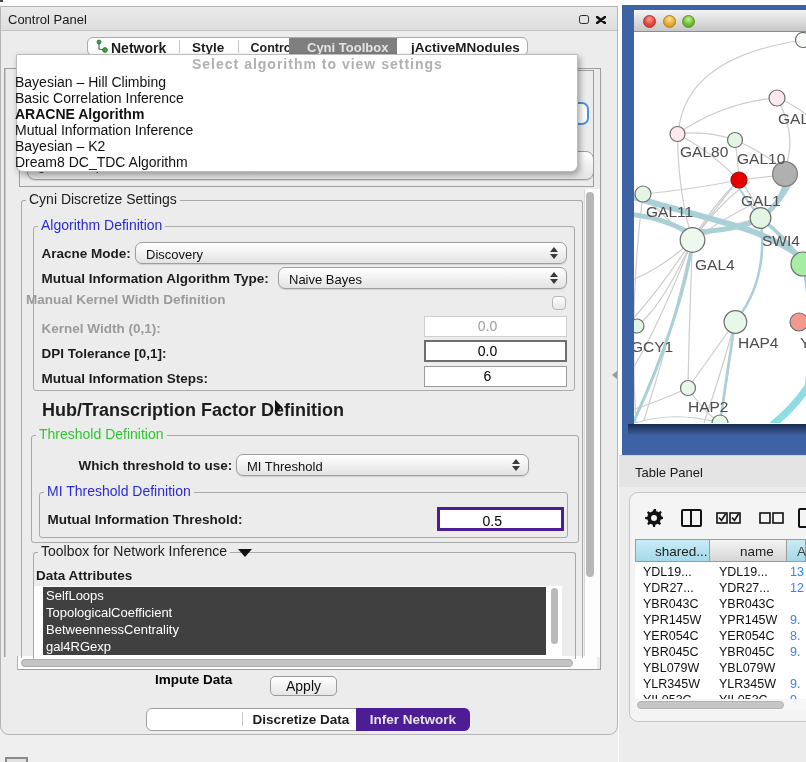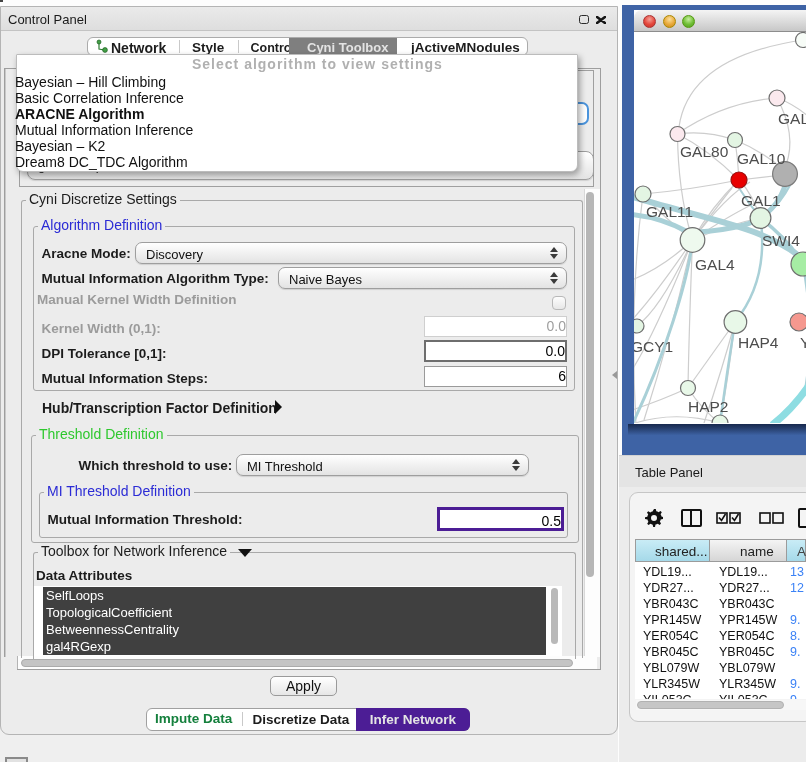--- a/index.html
+++ b/index.html
@@ -6,21 +6,21 @@
 body{width:806px;height:762px;position:relative;overflow:hidden;background:#efefef;font-family:"Liberation Sans",sans-serif}
 .abs{position:absolute}
 .lbl{position:absolute;font:bold 13.5px "Liberation Sans",sans-serif;color:#1c1c1c;white-space:nowrap}
 .dis{color:#9b9b9b}
 .gb{position:absolute;border:1px solid #a9a9a9;border-radius:3px}
 .gt{position:absolute;font:14px "Liberation Sans",sans-serif;background:#ececec;padding:0 3px;white-space:nowrap;line-height:13px}
 .combo{position:absolute;border:1px solid #9e9e9e;border-radius:7px;background:linear-gradient(#ffffff,#e3e3e3);box-shadow:0 1px 1px rgba(0,0,0,.12)}
 .ctx{position:absolute;left:10px;top:3.5px;font:13px "Liberation Sans",sans-serif;color:#111;white-space:nowrap}
 .upar{position:absolute;width:0;height:0;border-left:4px solid transparent;border-right:4px solid transparent;border-bottom:5px solid #3a3a3a}
 .dnar{position:absolute;width:0;height:0;border-left:4px solid transparent;border-right:4px solid transparent;border-top:5px solid #3a3a3a}
-.fld{position:absolute;background:#fff;font:14px "Liberation Sans",sans-serif;color:#000;text-align:right;padding-right:0;box-sizing:border-box}
+.fld{position:absolute;background:#fff;font:14px "Liberation Sans",sans-serif;color:#000;text-align:center;padding-right:16px;box-sizing:border-box}
 </style>
 </head>
 <body>
 
 <div class="abs" style="left:0;top:0;width:806px;height:6px;background:#fdfdfd"></div>
 <div class="abs" style="left:618px;top:0;width:6px;height:762px;background:#fdfdfd"></div>
 <div class="abs" style="left:622px;top:5px;width:184px;height:450px;background:#3e63a5"></div>
 
 <div class="abs" style="left:634px;top:10px;width:172px;height:414px;background:#fff"></div>
 <div class="abs" style="left:634px;top:10px;width:172px;height:21px;background:linear-gradient(#f4f4f4,#c7c7c7);border-bottom:1px solid #8d8d8d;border-radius:8px 0 0 0"></div>
@@ -204,30 +204,30 @@
     <span class="ctx">Discovery</span>
 <span class="upar" style="right:8px;top:4px"></span>
     <span class="dnar" style="right:8px;top:11px"></span>
   </div>
 <div class="lbl" style="left:41.5px;top:270.5px">Mutual Information Algorithm Type:</div>
 <div class="combo" style="left:278px;top:267px;width:287px;height:19.5px">
     <span class="ctx">Naive Bayes</span>
 <span class="upar" style="right:8px;top:4px"></span>
     <span class="dnar" style="right:8px;top:11px"></span>
   </div>
-<div class="lbl dis" style="left:37px;top:292px">Manual Kernel Width Definition</div>
+<div class="lbl dis" style="left:26px;top:292px">Manual Kernel Width Definition</div>
 <div class="abs" style="left:552px;top:296px;width:14px;height:14px;border:1px solid #b8b8b8;border-radius:4px;background:linear-gradient(#fdfdfd,#e7e7e7);box-sizing:border-box"></div>
 <div class="lbl dis" style="left:41.5px;top:320.5px">Kernel Width (0,1):</div>
 <div class="fld" style="left:424px;top:316px;width:143px;height:21px;border:1px solid #cfcfcf;color:#9e9e9e;line-height:19px">0.0</div>
 <div class="lbl" style="left:41.5px;top:345.5px">DPI Tolerance [0,1]:</div>
 <div class="fld" style="left:424px;top:340px;width:143px;height:22px;border:2px solid #6e6e6e;line-height:18px">0.0</div>
 <div class="lbl" style="left:41.5px;top:370.5px">Mutual Information Steps:</div>
 <div class="fld" style="left:424px;top:366px;width:143px;height:21px;border:1px solid #9a9a9a;line-height:19px">6</div>
 
-<div class="lbl" style="left:42px;top:400px;font-size:14px">Hub/Transcription Factor Definition</div>
+<div class="lbl" style="left:42px;top:400px;font-size:18px">Hub/Transcription Factor Definition</div>
 <div class="abs" style="left:275px;top:400px;width:0;height:0;border-top:7px solid transparent;border-bottom:7px solid transparent;border-left:7.5px solid #111"></div>
 
 <div class="gb" style="left:31px;top:435px;width:546px;height:106px"></div>
 <div class="gt" style="left:36px;top:428px;color:#2ec82e">Threshold Definition</div>
 <div class="lbl" style="left:78.5px;top:458px">Which threshold to use:</div>
 <div class="combo" style="left:236px;top:454px;width:291px;height:20px">
     <span class="ctx">MI Threshold</span>
 <span class="upar" style="right:8px;top:4px"></span>
     <span class="dnar" style="right:8px;top:11px"></span>
   </div>
@@ -242,20 +242,20 @@
 <div class="abs" style="left:238px;top:548.5px;width:0;height:0;border-left:7px solid transparent;border-right:7px solid transparent;border-top:8px solid #111"></div>
 <div class="lbl" style="left:36px;top:567.5px">Data Attributes</div>
 
 <div class="abs" style="left:34px;top:586px;width:528px;height:70px;background:#fff"></div>
 <div class="abs" style="left:43px;top:586.5px;width:503px;height:68.5px;background:#404040;color:#fff;font:13px 'Liberation Sans',sans-serif;line-height:17.1px;padding-left:3px;box-sizing:border-box;overflow:hidden">SelfLoops<br>TopologicalCoefficient<br>BetweennessCentrality<br>gal4RGexp</div>
 <div class="abs" style="left:550.5px;top:588px;width:7.5px;height:56px;background:#b9b9b9;border-radius:4px"></div>
 
 <div class="abs" style="left:270px;top:676px;width:67px;height:20px;background:linear-gradient(#ffffff,#e6e6e6);border:1px solid #9a9a9a;border-radius:5px;box-sizing:border-box;text-align:center;font:14px 'Liberation Sans',sans-serif;color:#111;line-height:18px">Apply</div>
 
 <div class="abs" style="left:146px;top:708px;width:324px;height:23px;background:#fff;border:1px solid #a0a0a0;border-radius:6px;box-sizing:border-box"></div>
-<div class="abs" style="left:155px;top:711px;font:bold 13.5px 'Liberation Sans',sans-serif;color:#15803d">Impute Data</div>
+<div class="abs" style="left:155px;top:672px;font:bold 13.5px 'Liberation Sans',sans-serif;color:#000000">Impute Data</div>
 <div class="abs" style="left:242px;top:712px;width:1px;height:14px;background:#c9c9c9"></div>
 <div class="abs" style="left:252.5px;top:712px;font:bold 13.5px 'Liberation Sans',sans-serif;color:#1d1d1d">Discretize Data</div>
 <div class="abs" style="left:356px;top:708px;width:114px;height:23px;background:#4c1d95;border-radius:0 6px 6px 0;box-sizing:border-box;text-align:center;font:bold 13.5px 'Liberation Sans',sans-serif;color:#e4e4e4;line-height:23px">Infer Network</div>
 
 <div class="abs" style="left:16px;top:54px;width:562px;height:118px;background:#fff;border:1px solid #bcbcbc;border-radius:1px 1px 7px 7px;box-shadow:2px 3px 6px rgba(0,0,0,.35);box-sizing:border-box"></div>
 <div class="abs" style="left:192px;top:56px;font:bold 14px 'Liberation Sans',sans-serif;color:#b0b0b0;letter-spacing:1px">Select algorithm to view settings</div>
 <div class="abs" style="left:15px;top:74px;font:14px 'Liberation Sans',sans-serif;color:#111;line-height:16px">Bayesian – Hill Climbing<br>Basic Correlation Inference<br><b>ARACNE Algorithm</b><br>Mutual Information Inference<br>Bayesian – K2<br>Dream8 DC_TDC Algorithm</div>
 
 </body></html>

